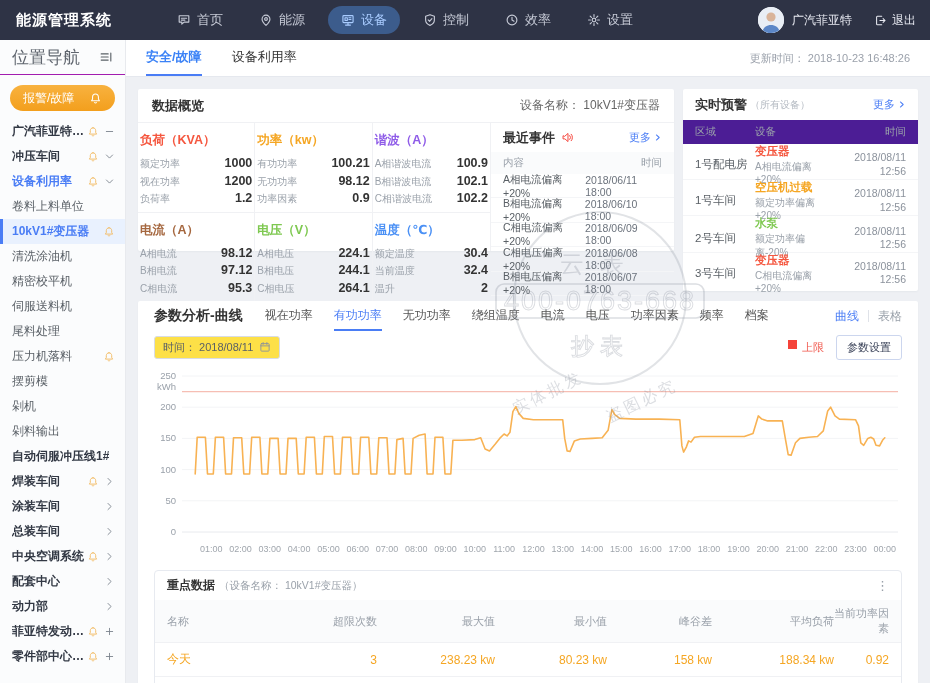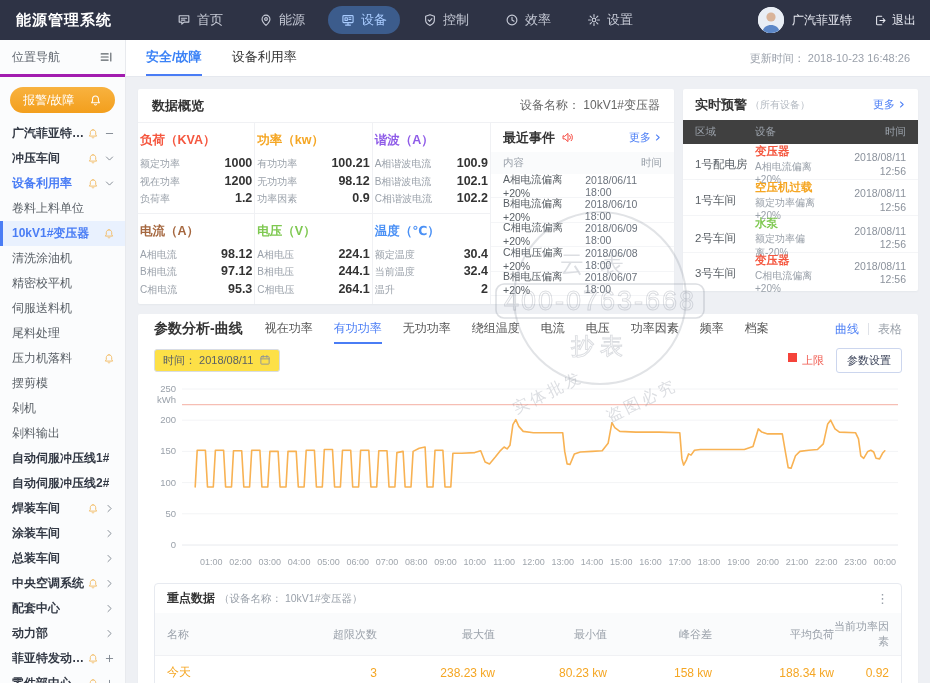--- a/index.html
+++ b/index.html
@@ -12,21 +12,21 @@
   .nav-items{display:flex;align-items:center;gap:10px}
   .nav-item{display:flex;align-items:center;gap:6px;color:#c7cbd7;font-size:13px;padding:5px 13px;border-radius:14px;cursor:pointer}
   .nav-item .ic{width:14px;height:14px}
   .nav-item.active{background:#3c5c8c;color:#a9ccff}
   .user{margin-left:auto;display:flex;align-items:center;gap:8px;padding-right:14px;color:#e8eaf2;font-size:12px}
   .avatar{width:26px;height:26px;border-radius:50%;background:#edf1f6;overflow:hidden}
   .logout{display:flex;align-items:center;gap:5px;margin-left:14px;cursor:pointer;color:#e8eaf2}
   .logout .ic{width:13px;height:13px}
   
   .sidebar{position:absolute;top:40px;left:0;width:125px;bottom:0;background:#fbfcfd;border-right:1px solid #e8eaee;display:flex;flex-direction:column}
-  .sb-head{height:34px;flex:0 0 auto;display:flex;align-items:center;justify-content:space-between;padding:0 12px;font-size:12px;color:#60666f;border-bottom:3px solid #a21caf}
+  .sb-head{height:34px;flex:0 0 auto;display:flex;align-items:center;justify-content:space-between;padding:0 12px;font-size:17px;color:#60666f;border-bottom:1px solid #a21caf}
   .sb-head .ic{width:14px;height:14px;color:#5a6066;cursor:pointer}
   .alarm-btn{margin:10px 10px 5px;height:26px;flex:0 0 auto;border-radius:13px;background:linear-gradient(180deg,#f8b23f,#f39f1d);color:#fff;font-size:12px;display:flex;align-items:center;justify-content:space-between;padding:0 13px;cursor:pointer}
   .alarm-btn .ic{width:13px;height:13px}
   .tree{flex:1;overflow:hidden;padding-top:3px}
   .tree-item{height:25px;display:flex;align-items:center;padding:0 10px 0 12px;font-size:12px;color:#5a6067;cursor:pointer;position:relative;white-space:nowrap}
   .tree-item .lb{overflow:hidden;text-overflow:ellipsis}
   .tree-item.bold{color:#323844;font-weight:700}
   .tree-item.blue{color:#4a7df5}
   .tree-item.active{background:#e9f1fe;color:#4a7df5;font-weight:700}
   .tree-item.active::before{content:'';position:absolute;left:0;top:0;bottom:0;width:3px;background:#4a7df5}
@@ -37,21 +37,21 @@
   .main{position:absolute;top:40px;left:126px;right:0;bottom:0;display:flex;flex-direction:column}
   .tabbar{height:36px;flex:0 0 auto;background:#fff;border-bottom:1px solid #e5e8ee;display:flex;align-items:stretch;padding:0 20px}
   #tabs{display:flex;align-items:stretch}
   .tab{font-size:13px;color:#333;margin-right:30px;display:flex;align-items:center;border-bottom:2px solid transparent;cursor:pointer}
   .tab.active{color:#3b82f6;border-bottom-color:#4a7df5;font-weight:700}
   .update{margin-left:auto;align-self:center;font-size:11px;color:#9ba1ab}
   .content{flex:1;padding:12px;overflow:hidden}
   .panel{background:#fff;border-radius:2px;box-shadow:0 1px 2px rgba(30,40,60,.04)}
   .row1{display:flex;gap:9px}
   
-  .p-overview{width:536px;height:215px;display:flex;flex-direction:column;flex:0 0 auto}
+  .p-overview{width:536px;height:162px;display:flex;flex-direction:column;flex:0 0 auto}
   .ov-head{height:33px;flex:0 0 auto;display:flex;align-items:center;justify-content:space-between;padding:0 14px;border-bottom:1px solid #f0f1f4}
   .ov-title{font-size:13px;font-weight:700;color:#333}
   .ov-dev{font-size:12px;color:#666}
   .ov-body{flex:1;display:flex;min-height:0}
   .cards{width:352px;flex:0 0 auto;display:grid;grid-template-columns:1fr 1fr 1fr;grid-template-rows:1fr 1fr}
   .card{padding:9px 2px 4px;border-right:1px solid #f0f1f4;border-bottom:1px solid #f0f1f4;min-width:0}
   .card:nth-child(3n){border-right:none}
   .card:nth-child(n+4){border-bottom:none}
   .card-title{font-size:12.5px;font-weight:700;margin-bottom:6px;white-space:nowrap}
   .card-row{display:flex;justify-content:space-between;align-items:baseline;line-height:17.5px}
@@ -64,21 +64,21 @@
   .more{margin-left:auto;font-size:11px;color:#4a7df5;cursor:pointer;display:flex;align-items:center;gap:2px}
   .more .ic{width:9px;height:9px}
   .ev-cols{display:flex;justify-content:space-between;padding:4px 12px;background:#fafbfc;font-size:10.5px;color:#9aa1aa}
   .ev-row{display:flex;justify-content:space-between;align-items:center;height:23.4px;padding:0 12px;font-size:10.5px;color:#5a6066;border-bottom:1px solid #f4f5f7}
   .ev-row .t{color:#6b727c}
   
   .p-alerts{flex:1;height:202px;display:flex;flex-direction:column;min-width:0}
   .al-head{height:31px;flex:0 0 auto;display:flex;align-items:center;padding:0 12px}
   .al-title{font-size:13px;font-weight:700;color:#333}
   .al-sub{font-size:10px;color:#b4bac2;margin-left:3px}
-  .al-cols{display:grid;grid-template-columns:60px 1fr 72px;padding:5px 12px;background:#404040;font-size:10.5px;color:#9aa1aa}
+  .al-cols{display:grid;grid-template-columns:60px 1fr 72px;padding:5px 12px;background:#4c1d95;font-size:10.5px;color:#9aa1aa}
   .al-cols div:last-child{text-align:right}
   .al-row{display:grid;grid-template-columns:60px 1fr 72px;align-items:center;padding:0 12px;height:35.2px;border-bottom:1px solid #f4f5f7}
   .al-row:last-child{border-bottom:none}
   .al-area{font-size:11.5px;color:#5a6066}
   .al-dev .nm{font-size:11.5px;font-weight:700}
   .al-dev .ds{font-size:10px;color:#9aa1aa;margin-top:1px}
   .al-time{text-align:right;font-size:10.5px;color:#8b929c;line-height:13.5px}
   
   .p-analysis{margin-top:10px;padding-bottom:8px}
   .an-head{height:30px;display:flex;align-items:stretch;padding:0 16px}
@@ -314,24 +314,20 @@
       </div>
       <div class="tree-item">
         <span class="lb">剁料输出</span>
         <span class="sp"></span>
       </div>
       <div class="tree-item bold">
         <span class="lb">自动伺服冲压线1#</span>
         <span class="sp"></span>
       </div>
       <div class="tree-item bold">
-        <span class="lb">自动伺服冲压线2#</span>
-        <span class="sp"></span>
-      </div>
-      <div class="tree-item bold">
         <span class="lb">焊装车间</span>
         <span class="sp"></span>
         <svg class="ic bell" viewBox="0 0 16 16">
           <g fill="none" stroke="currentColor" stroke-width="1.3" stroke-linecap="round" stroke-linejoin="round">
             <path d="M8 2.4c-2.2 0-3.6 1.6-3.6 3.8v2.5L3.2 10.8h9.6L11.6 8.7V6.2c0-2.2-1.4-3.8-3.6-3.8z"></path>
             <path d="M6.9 12.8a1.2 1.2 0 0 0 2.2 0"></path>
           </g>
         </svg>
         <svg class="ic exp" viewBox="0 0 16 16">
           <g fill="none" stroke="currentColor" stroke-width="1.3" stroke-linecap="round" stroke-linejoin="round">

